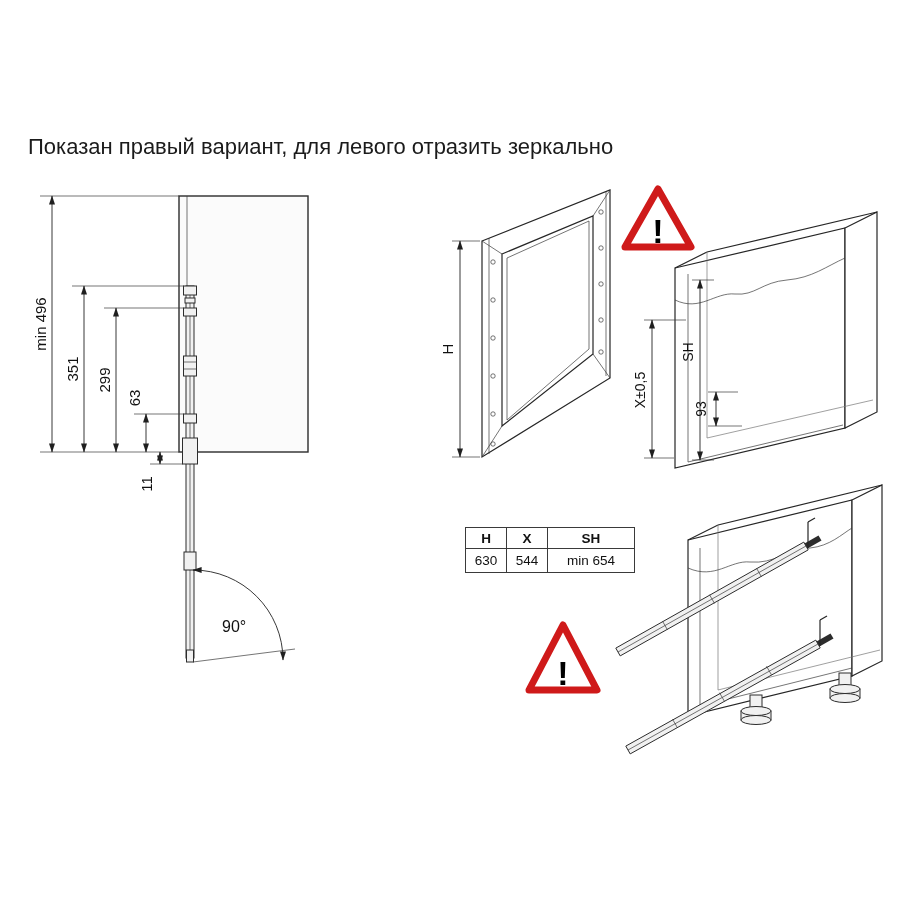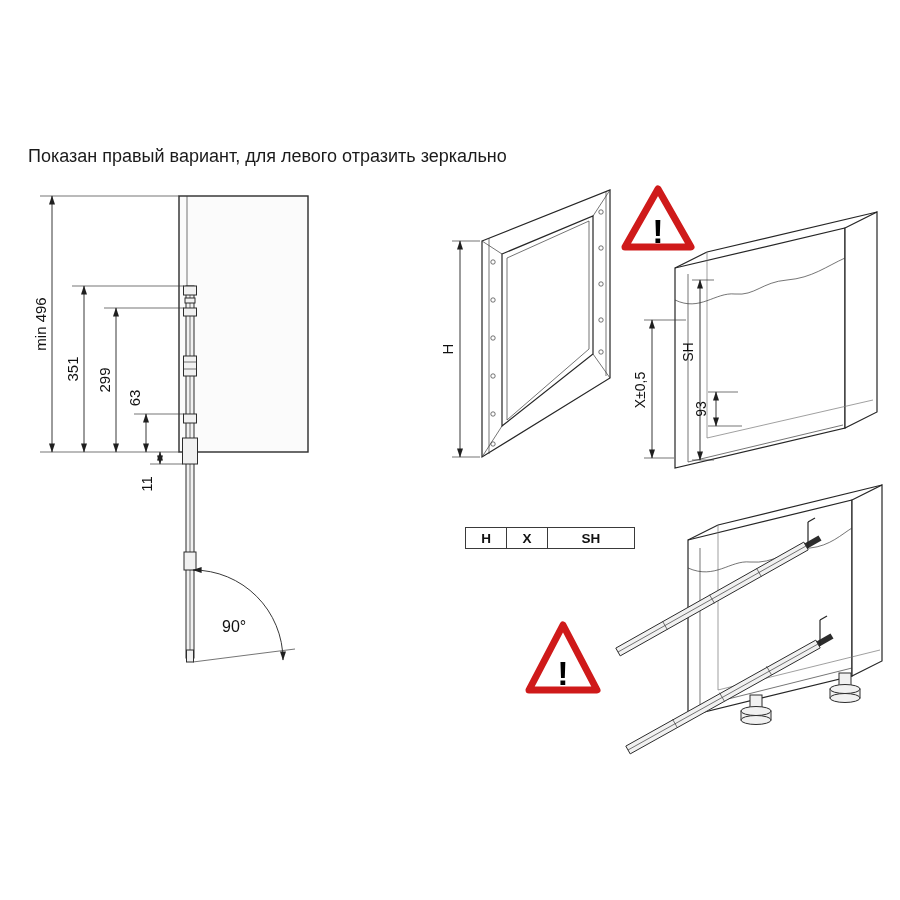--- a/index.html
+++ b/index.html
@@ -1,18 +1,18 @@
 <!DOCTYPE html>
 <html><head>
 <meta charset="utf-8">
 <style>
   html,body{margin:0;padding:0;background:#ffffff;}
   .canvas{position:relative;width:900px;height:900px;background:#ffffff;overflow:hidden;
           font-family:"Liberation Sans", sans-serif;color:#1b1b1b;}
-  .page-title{position:absolute;left:28px;top:146px;font-size:18px;color:#1b1b1b;white-space:nowrap;}
+  .page-title{position:absolute;left:28px;top:134px;font-size:22px;color:#1b1b1b;white-space:nowrap;}
   svg{position:absolute;left:0;top:0;}
   .ln{stroke:#262626;stroke-width:1.2;fill:none;}
   .lnf{stroke:#262626;stroke-width:1.2;fill:#ffffff;}
   .panel{stroke:#2c2c2c;stroke-width:1.4;fill:#fbfbfb;}
   .thin{stroke:#3a3a3a;stroke-width:0.7;fill:none;}
   .ghost{stroke:#777;stroke-width:0.7;fill:none;}
   .dim{stroke:#222;stroke-width:0.9;fill:none;}
   .part{stroke:#2c2c2c;stroke-width:1;fill:#f1f1f1;}
   .dimtxt{font-family:"Liberation Sans",sans-serif;font-size:15px;fill:#111;}
   .dimtxt-s{font-family:"Liberation Sans",sans-serif;font-size:14px;fill:#111;}
@@ -220,16 +220,21 @@
     </g>
   </svg>
 
   <table class="spec-table">
     <tbody>
       <tr class="hdr">
         <td class="c1">H</td>
         <td class="c2">X</td>
         <td class="c3">SH</td>
       </tr>
+      <tr class="val">
+        <td class="c1">630</td>
+        <td class="c2">544</td>
+        <td class="c3">min 654</td>
+      </tr>
     </tbody>
   </table>
 
 </div>
 
 </body></html>

